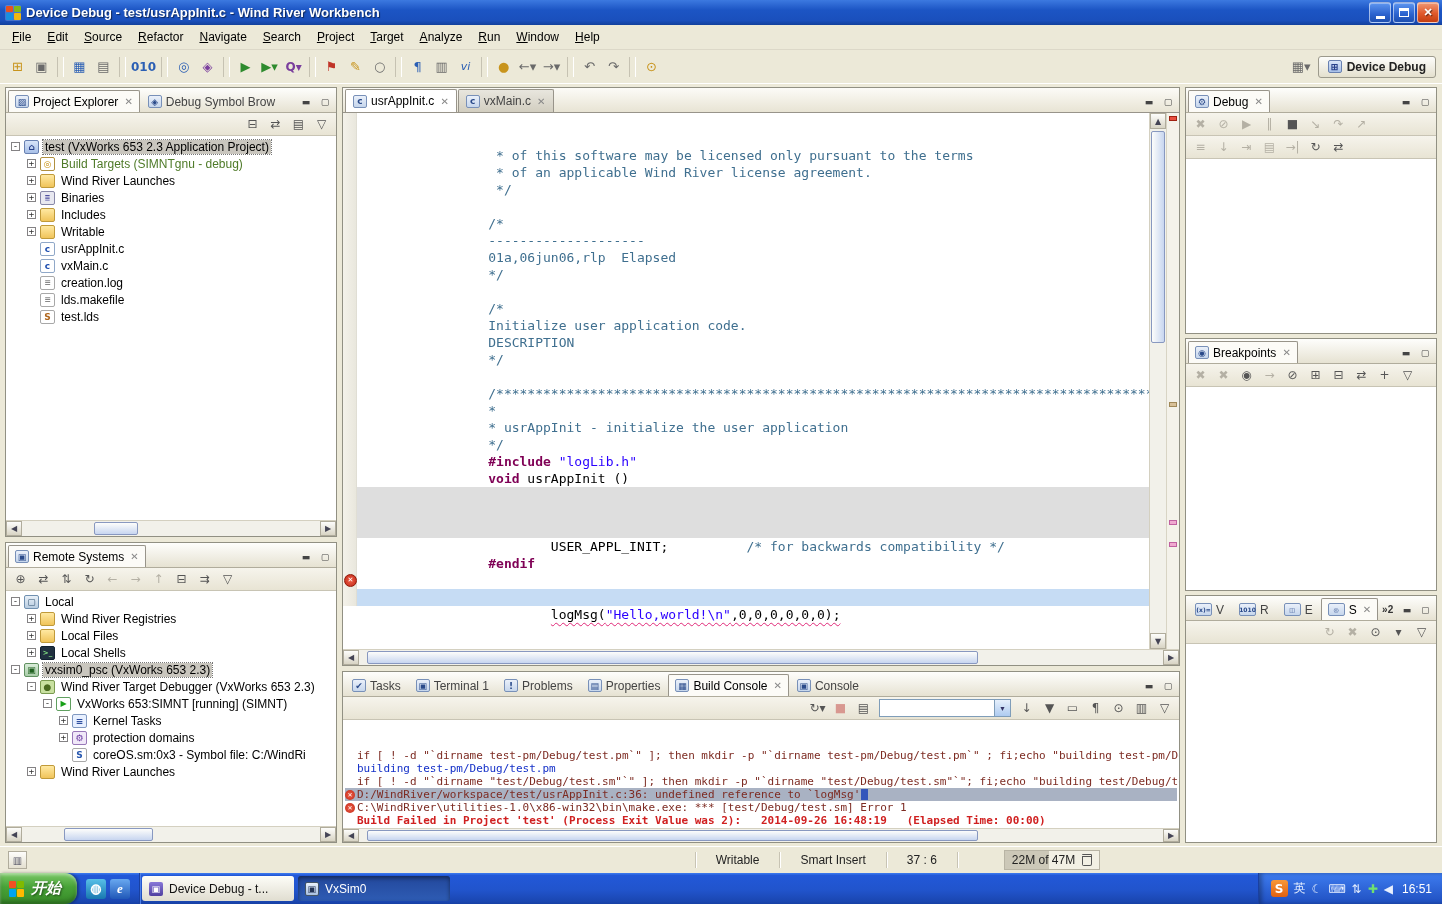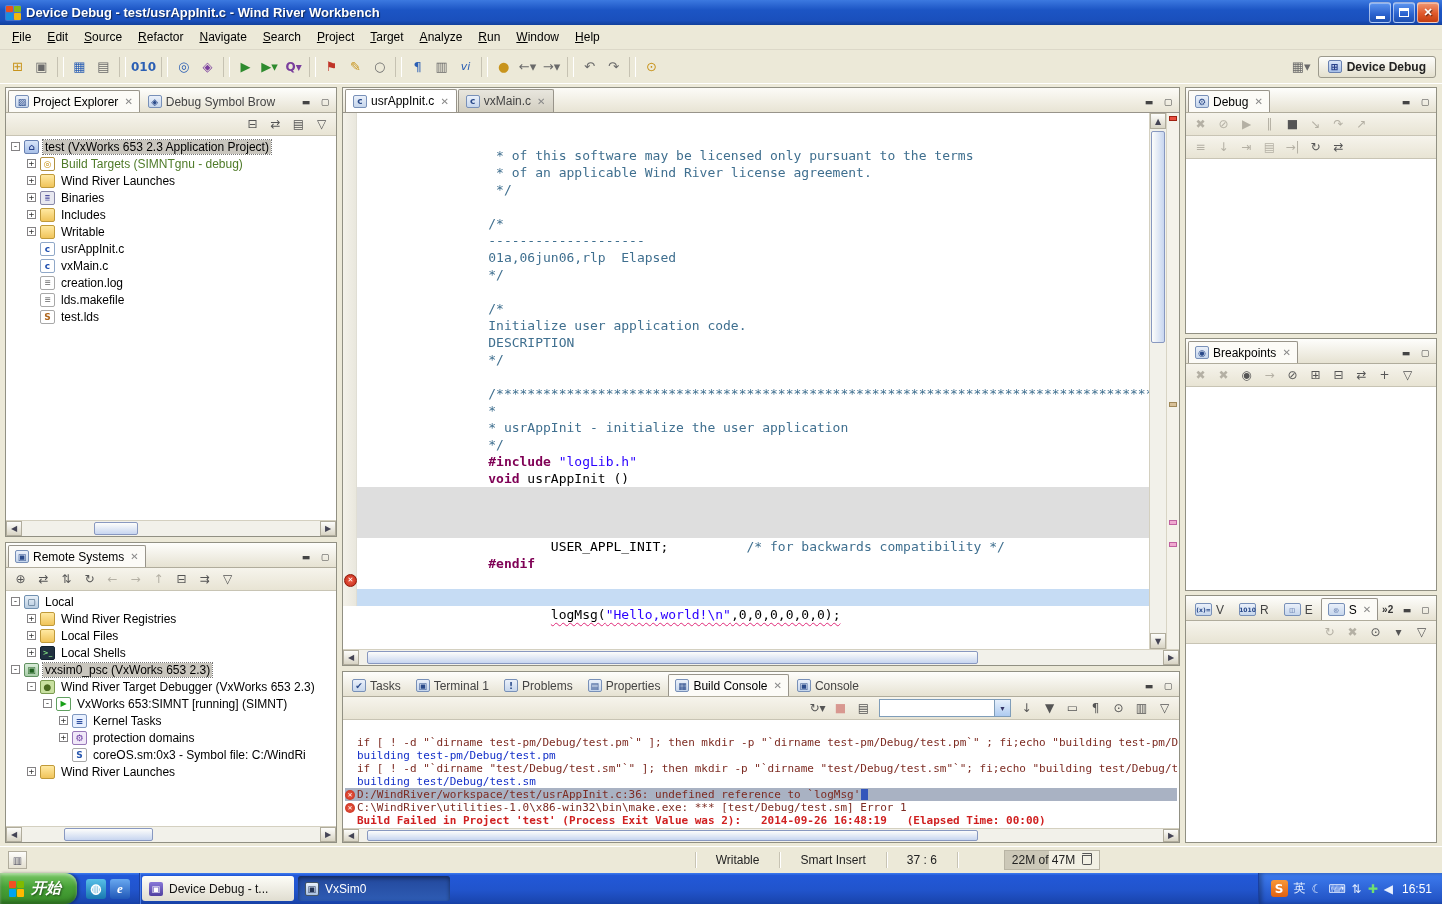--- a/index.html
+++ b/index.html
@@ -160,21 +160,21 @@
   
   .msg {padding:10px 8px;font-size:12px;color:#333;line-height:15px;background:#fff;flex:1}
   .mlink {text-decoration:underline;color:#333}
 
   
   .statusbar {height:27px;flex:none;display:flex;align-items:center;gap:8px;padding:0 8px;background:#ECE9D8;border-top:1px solid #fff;font-size:12px;color:#222}
   .sbicon {width:19px;height:18px;border:1px solid #B0AC9C;background:linear-gradient(#FDFDFB,#E4E0D0);display:flex;align-items:center;justify-content:center;
     font-size:10px;color:#556;font-family:"DejaVu Sans",sans-serif}
   .ssep {width:1px;height:16px;background:#C8C4B4;box-shadow:1px 0 0 #fff}
   .sb-cell {padding:0 12px;white-space:nowrap}
-  .heap {display:flex;align-items:flex-start;gap:7px;border:1px solid #B8B4A4;padding:2px 7px;
+  .heap {display:flex;align-items:center;gap:7px;border:1px solid #B8B4A4;padding:2px 7px;
     background:linear-gradient(90deg,#CCC8B8 47%,#F2F0E4 47%)}
   .trash {width:10px;height:12px;border:1px solid #555;border-top:3px double #555;border-radius:1px 1px 2px 2px}
 
   
   .taskbar {height:31px;flex:none;display:flex;align-items:stretch;background:linear-gradient(180deg,#3E7CF0 0%,#2258D8 8%,#2154CC 55%,#1A46B0 92%,#1640A4)}
   .start {flex:none;display:flex;align-items:center;gap:6px;padding:0 16px 0 9px;border-radius:0 12px 12px 0;
     background:linear-gradient(180deg,#7CC968,#48A338 45%,#378A28);color:#fff;font-weight:bold;font-style:italic;font-size:15px;
     text-shadow:1px 1px 2px rgba(0,0,0,.5);box-shadow:inset 0 2px 3px rgba(255,255,255,.4), inset 0 -3px 4px rgba(0,0,0,.25), 2px 0 3px rgba(0,0,0,.35)}
   .flag {width:16px;height:16px;display:grid;grid-template-columns:7px 7px;gap:1px}
   .flag i {border-radius:1px}
@@ -814,24 +814,20 @@
             <div class="lrow blue">
               <span class="xic"></span>
               <span class="ctext">building test-pm/Debug/test.pm</span>
             </div>
 
             <div class="lrow mar">
               <span class="xic"></span>
               <span class="ctext">if [ ! -d "`dirname "test/Debug/test.sm"`" ]; then mkdir -p "`dirname "test/Debug/test.sm"`"; fi;echo "building test/Debug/test.sm";rm</span>
             </div>
 
-            <div class="lrow blue">
-              <span class="xic"></span>
-              <span class="ctext">building test/Debug/test.sm</span>
-            </div>
 
 
             <div class="lrow mar sel">
               <span class="xic on"></span>
               <span class="ctext">D:/WindRiver/workspace/test/usrAppInit.c:36: undefined reference to `logMsg'</span>
             </div>
 
             <div class="lrow mar">
               <span class="xic on"></span>
               <span class="ctext">C:\WindRiver\utilities-1.0\x86-win32\bin\make.exe: *** [test/Debug/test.sm] Error 1</span>

